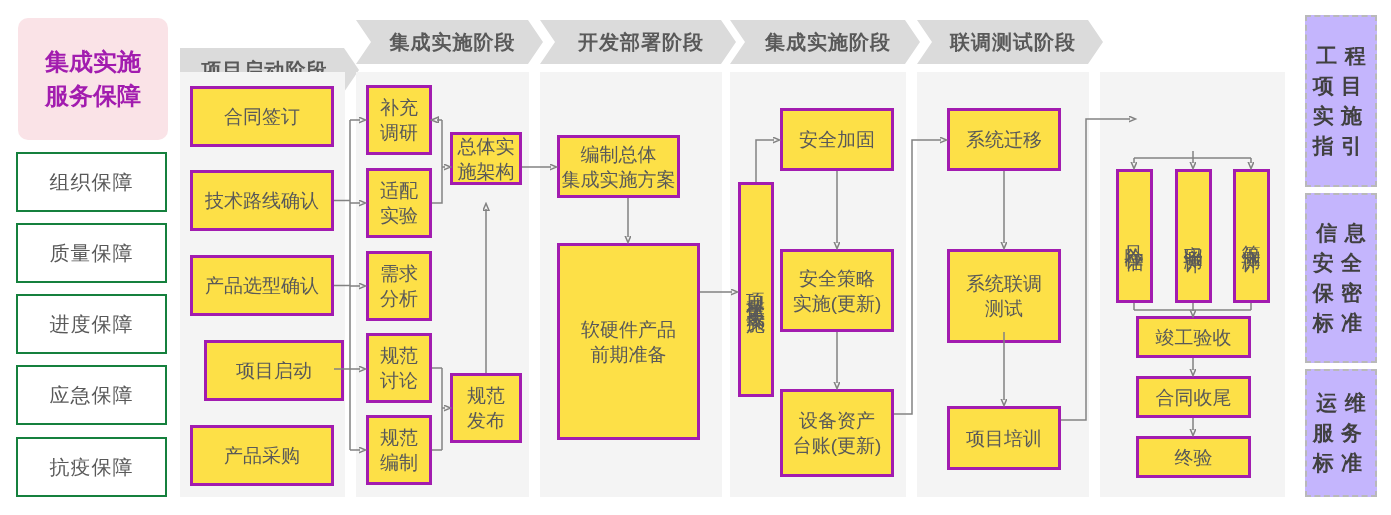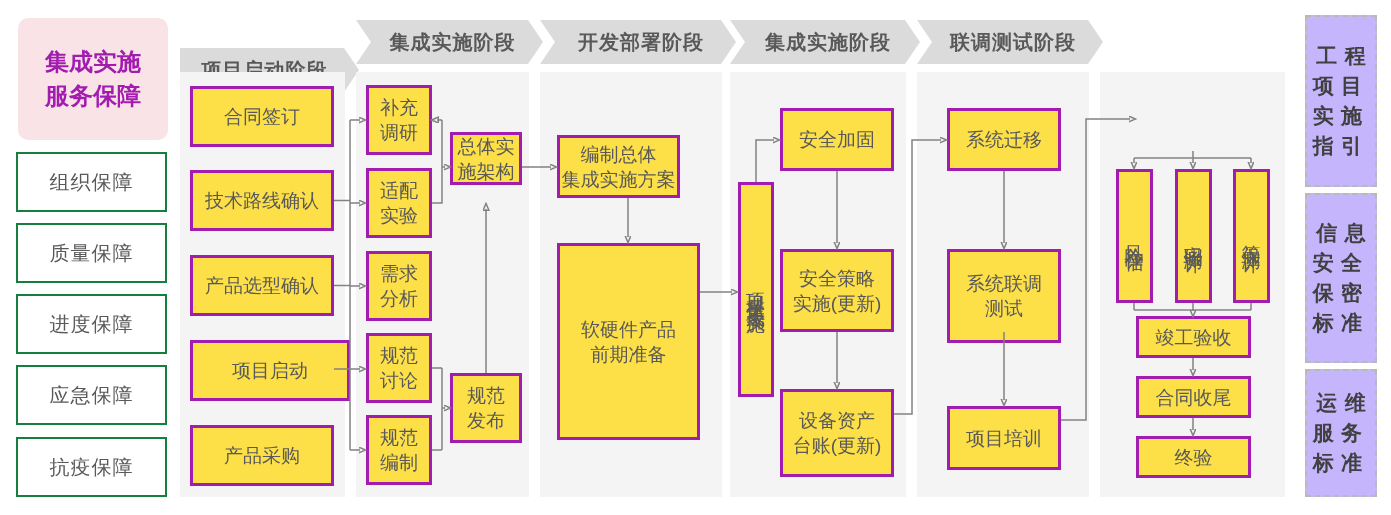--- a/index.html
+++ b/index.html
@@ -63,21 +63,21 @@
   <div class="panel" style="left:180px;width:165px"></div>
   <div class="panel" style="left:356px;width:173px"></div>
   <div class="panel" style="left:540px;width:182px"></div>
   <div class="panel" style="left:730px;width:176px"></div>
   <div class="panel" style="left:917px;width:172px"></div>
   <div class="panel" style="left:1100px;width:185px"></div>
 
   <div class="box" style="left:190px;top:86px;width:144px;height:61px">合同签订</div>
   <div class="box" style="left:190px;top:170px;width:144px;height:61px">技术路线确认</div>
   <div class="box" style="left:190px;top:255px;width:144px;height:61px">产品选型确认</div>
-  <div class="box" style="left:190px;top:340px;width:160px;height:61px">项目启动</div>
+  <div class="box" style="left:204px;top:340px;width:140px;height:61px">项目启动</div>
   <div class="box" style="left:190px;top:425px;width:144px;height:61px">产品采购</div>
 
   <div class="box" style="left:366px;top:85px;width:66px;height:70px">补充
 调研</div>
   <div class="box" style="left:366px;top:168px;width:66px;height:70px">适配
 实验</div>
   <div class="box" style="left:366px;top:251px;width:66px;height:70px">需求
 分析</div>
   <div class="box" style="left:366px;top:333px;width:66px;height:70px">规范
 讨论</div>

